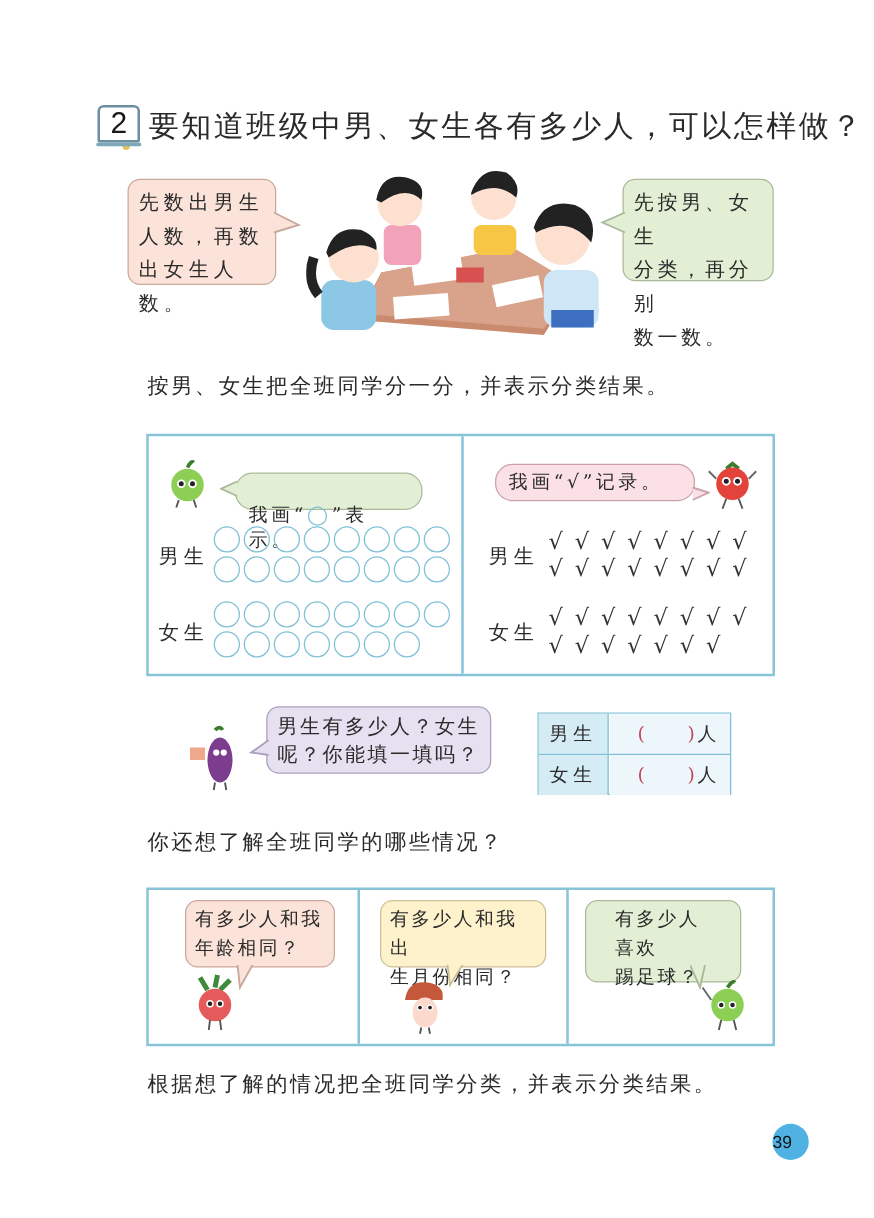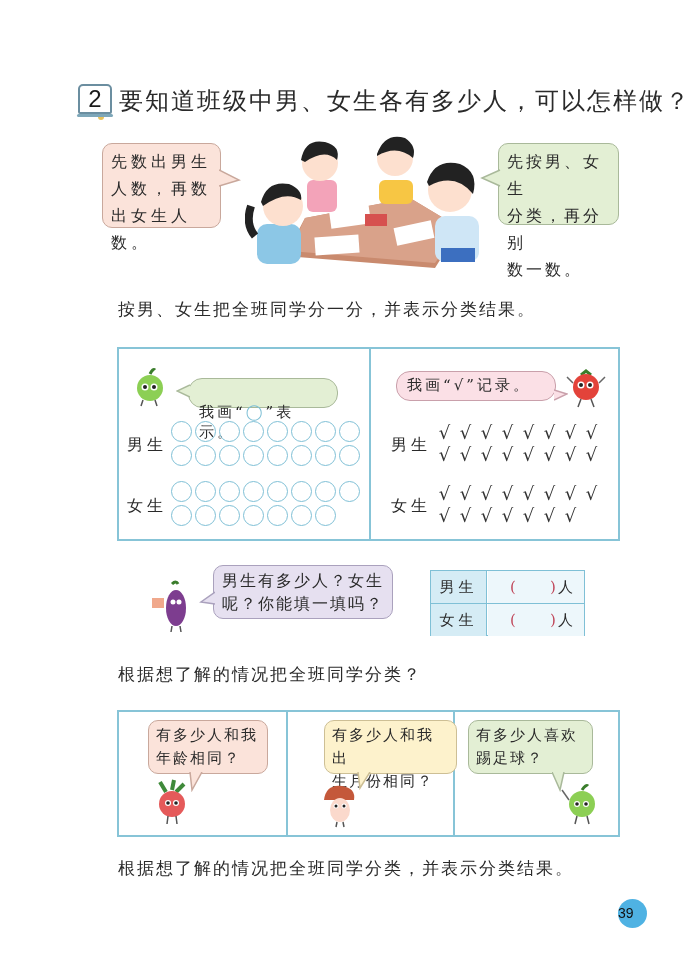--- a/index.html
+++ b/index.html
@@ -11,21 +11,21 @@
   
   .num-badge { left: 78px; top: 84px; width: 34px; height: 30px; border: 2px solid #6b8ea0; border-radius: 5px 5px 2px 2px; background: #fff; text-align: center; font-family: "Liberation Sans", sans-serif; font-size: 24px; line-height: 26px; color: #1a1a1a; }
   .num-badge::after { content: ""; position: absolute; left: -3px; right: -3px; bottom: -5px; height: 3px; background: #7ea7b9; border-radius: 2px; }
   .num-badge .dot { position: absolute; right: 6px; bottom: -8px; width: 6px; height: 6px; border-radius: 50%; background: #e8c25a; }
 
   
   .bubble { border-radius: 10px; border: 1.5px solid #b9a89a; font-size: 16px; letter-spacing: 3px; line-height: 27px; padding: 4px 8px; white-space: pre-line; }
   .bubble.pink { background: #fbe3da; border-color: #c9a89c; }
   .bubble.green { background: #e3efd4; border-color: #a9b99a; }
   .bubble.lav { background: #e6e0f0; border-color: #aaa1bd; }
-  .bubble.yellow { background: #fdf2cc; border-color: #cdbf95; margin-left: 20px; }
+  .bubble.yellow { background: #fdf2cc; border-color: #cdbf95; }
 
   
   .kids { left: 245px; top: 128px; width: 245px; height: 140px; }
 
   
   .panel { border: 2px solid #87c4d7; }
   .panel-split { border-left: 2px solid #87c4d7; }
 
   .circle { display: inline-block; width: 21px; height: 21px; border: 1.5px solid #7fc0d6; border-radius: 50%; margin-right: 3px; }
   .check { display: inline-block; width: 19px; font-size: 18px; line-height: 18px; color: #333; text-align: center; margin-right: 2px; font-family: "DejaVu Sans", sans-serif; }
@@ -172,21 +172,21 @@
   </div>
   <div class="div"></div>
   <div class="cell-h" style="top:33px;">女生</div>
   <div class="cell-v" style="top:33px;">
     <span class="paren" style="position:absolute; left:22px;">(</span>
     <span class="paren" style="position:absolute; left:62px;">)</span>
     <span style="position:absolute; left:70px;">人</span>
   </div>
 </div>
 
-<div class="abs txt" style="left:118px; top:663px;">根据想了解的情况把全班同学分类？</div>
+<div class="abs txt" style="left:118px; top:663px;">你还想了解全班同学的哪些情况？</div>
 
 <div class="abs panel" style="left:117px; top:710px; width:503px; height:127px;">
   <div class="abs panel-split" style="left:167px; top:0; height:123px;"></div>
   <div class="abs panel-split" style="left:334px; top:0; height:123px;"></div>
 </div>
 
 <div class="abs bubble pink" style="left:148px; top:720px; width:120px; height:54px; line-height:23px; letter-spacing:2px; padding:3px 7px; font-size:15px;">有多少人和我
 年龄相同？</div>
 <svg class="abs" style="left:188px; top:772px;" width="16" height="20">
     <path d="M2,0 L4,18 L14,0" fill="#fbe3da" stroke="#c9a89c" stroke-width="1.5"></path>
@@ -209,21 +209,21 @@
 <svg class="abs" style="left:320px; top:782px;" width="40" height="46" viewBox="0 0 40 46">
   <path d="M4,18 Q6,2 22,4 Q36,6 34,18 Z" fill="#c4583a"></path>
   <ellipse cx="20" cy="28" rx="10" ry="12" fill="#fbd9cc"></ellipse>
   <circle cx="16" cy="24" r="2.5" fill="#fff"></circle>
     <circle cx="16" cy="24" r="1.5" fill="#222"></circle>
   <circle cx="24" cy="24" r="2.5" fill="#fff"></circle>
     <circle cx="24" cy="24" r="1.5" fill="#222"></circle>
   <path d="M17,40 L16,45 M23,40 L24,45" stroke="#555" stroke-width="1.5"></path>
 </svg>
 
-<div class="abs bubble green" style="left:468px; top:720px; width:125px; height:54px; line-height:23px; letter-spacing:2px; padding:3px 7px; font-size:15px;">有多少人喜欢
+<div class="abs bubble green" style="left:468px; top:720px; width:125px; height:66px; line-height:23px; letter-spacing:2px; padding:3px 23px; font-size:15px;">有多少人喜欢
 踢足球？</div>
 <svg class="abs" style="left:552px; top:772px;" width="16" height="20">
     <path d="M0,0 L8,18 L12,0" fill="#e3efd4" stroke="#a9b99a" stroke-width="1.5"></path>
   </svg>
 <svg class="abs" style="left:560px; top:782px;" width="40" height="46" viewBox="0 0 40 46">
   <path d="M22,8 Q26,2 28,4" stroke="#3a7d2b" stroke-width="3" fill="none"></path>
   <ellipse cx="22" cy="22" rx="13" ry="13" fill="#8ccf54"></ellipse>
   <circle cx="17" cy="22" r="3" fill="#fff"></circle>
     <circle cx="17" cy="22" r="1.8" fill="#222"></circle>
   <circle cx="26" cy="22" r="3" fill="#fff"></circle>

